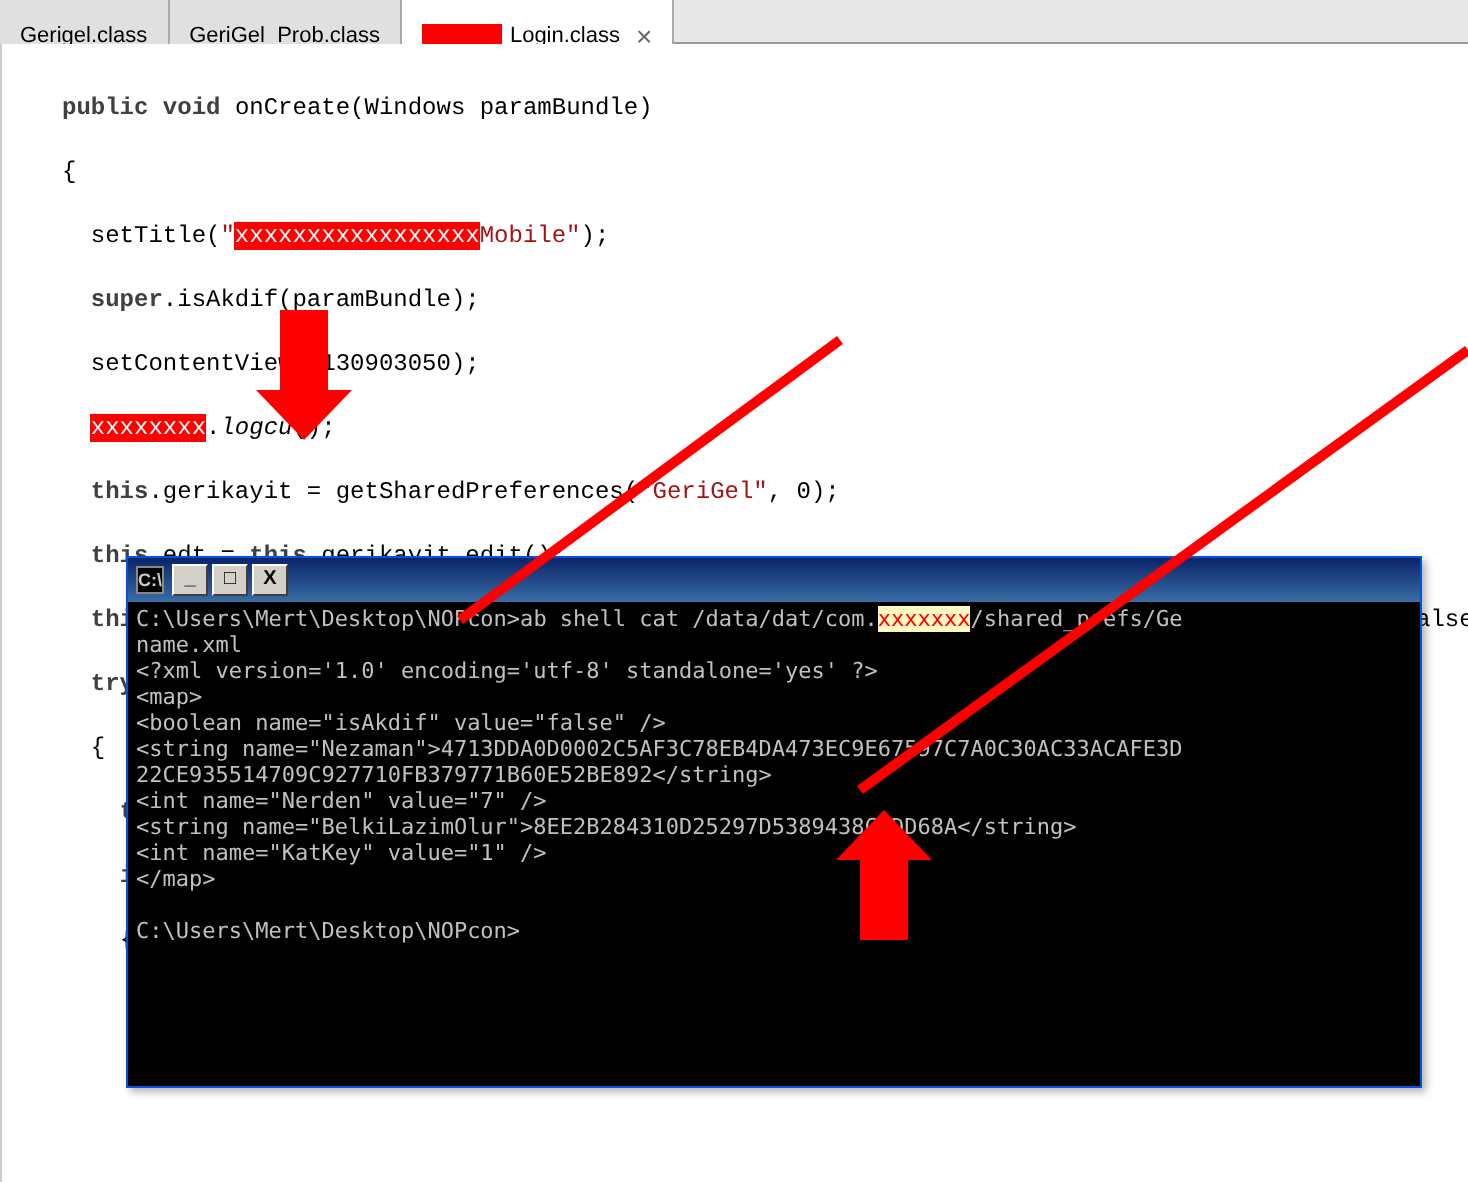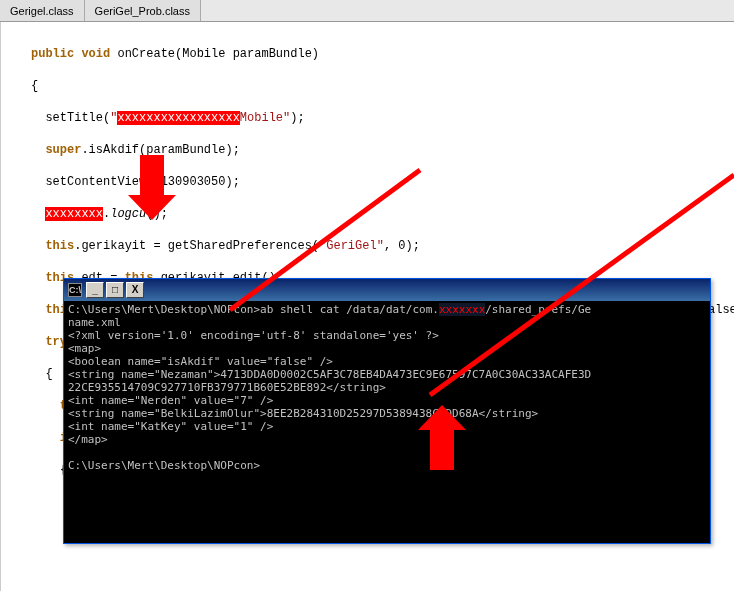--- a/index.html
+++ b/index.html
@@ -12,21 +12,21 @@
       overflow: hidden;
       position: relative;
     }
     .tabs {
       display: flex;
       background: #e8e8e8;
       border-bottom: 1px solid #999;
       height: 22px;
     }
     .tab {
-      padding: 3px 10px;
+      padding: 18px 10px;
       font-family: Tahoma, sans-serif;
       font-size: 11px;
       border-right: 1px solid #aaa;
       background: #e0e0e0;
       display: flex;
       align-items: center;
       gap: 4px;
     }
     .tab.active {
       background: #fff;
@@ -49,21 +49,21 @@
       padding: 8px 10px 8px 30px;
       font-family: "Courier New", monospace;
       font-size: 12px;
       line-height: 16px;
       height: 569px;
       border-left: 1px solid #ccc;
       position: relative;
       white-space: pre;
       overflow: hidden;
     }
-    .kw2 { color: #a16207; font-weight: bold; margin-top: 16px; }
+    .kw2 { color: #404040; font-weight: bold; margin-top: 16px; }
     .str { color: #a31515; }
     .static { font-style: italic; margin-top: 40px; }
     .underline { text-decoration: underline; }
     .hl { background: #fff58a; }
     .redbox { background: #ff0000; color: #ffffff; }
     .line { display: block; }
     .brace { color: #000; }
 
     
     .arrow-svg {
@@ -128,47 +128,52 @@
       color: #c0c0c0;
       font-family: "Lucida Console", monospace;
       font-size: 11px;
       padding: 2px 4px;
       line-height: 13px;
       height: calc(100% - 22px);
       overflow: hidden;
       white-space: pre-wrap;
       word-break: break-all;
     }
-    .cmd-body .redblk { background: #0f172a; color: #ff0000; margin-top: 40px; }
+    .cmd-body .redblk { background: #fef9c3; color: #ff0000; margin-top: 40px; }
     .scrollbar-left {
       position: absolute;
       left: 0;
       top: 22px;
       width: 18px;
       height: 569px;
       background: #e8e8e8;
       border-right: 1px solid #ccc;
     }
   </style>
 </head>
 <body>
 
 <div class="tabs">
   <div class="tab">
       <span>Gerigel.class</span>
     </div>
   <div class="tab">
       <span>GeriGel_Prob.class</span>
     </div>
+  <div class="tab active">
+    <span class="redacted"></span>
+    <span>Login.class</span>
+    <span class="close">×</span>
+  </div>
 </div>
 
 <div class="scrollbar-left"></div>
 
 <div class="code-area">
-<span class="line"><span class="kw2">public</span> <span class="kw2">void</span> <span>onCreate(Mobile paramBundle)</span></span>
+<span class="line"><span class="kw2">public</span> <span class="kw2">void</span> <span>onCreate(Windows paramBundle)</span></span>
 <span class="line brace">{</span>
 <span class="line">  <span>setTitle(</span><span class="str">"</span><span class="redbox">xxxxxxxxxxxxxxxxx</span><span class="str">Mobile"</span><span>);</span></span>
 <span class="line">  <span class="kw2">super</span><span>.isAkdif(paramBundle);</span></span>
 <span class="line">  <span>setContentView(</span><span>2130903050</span><span>);</span></span>
 <span class="line">  <span class="redbox">xxxxxxxx</span><span>.</span><span class="static">logcu</span><span>();</span></span>
 <span class="line">  <span class="kw2">this</span><span>.gerikayit = getSharedPreferences(</span><span class="str">"GeriGel"</span><span>, 0);</span></span>
 <span class="line">  <span class="kw2">this</span><span>.edt = </span><span class="kw2">this</span><span>.gerikayit.edit();</span></span>
 <span class="line">  <span class="kw2">this</span><span>.ger = </span><span class="kw2">new</span><span> </span><span>iGel_Prob</span><span>(</span><span class="kw2">this</span><span>.gerikayit.getString(</span><span class="str">"Nezaman"</span><span>, </span><span class="underline">Gerigel</span><span>.</span><span class="static">tarih</span><span>(Boolean.</span><span class="static">valueOf</span><span>(false</span></span>
 <span class="line">  <span class="kw2">try</span></span>
 <span class="line">  <span class="brace">{</span></span>

